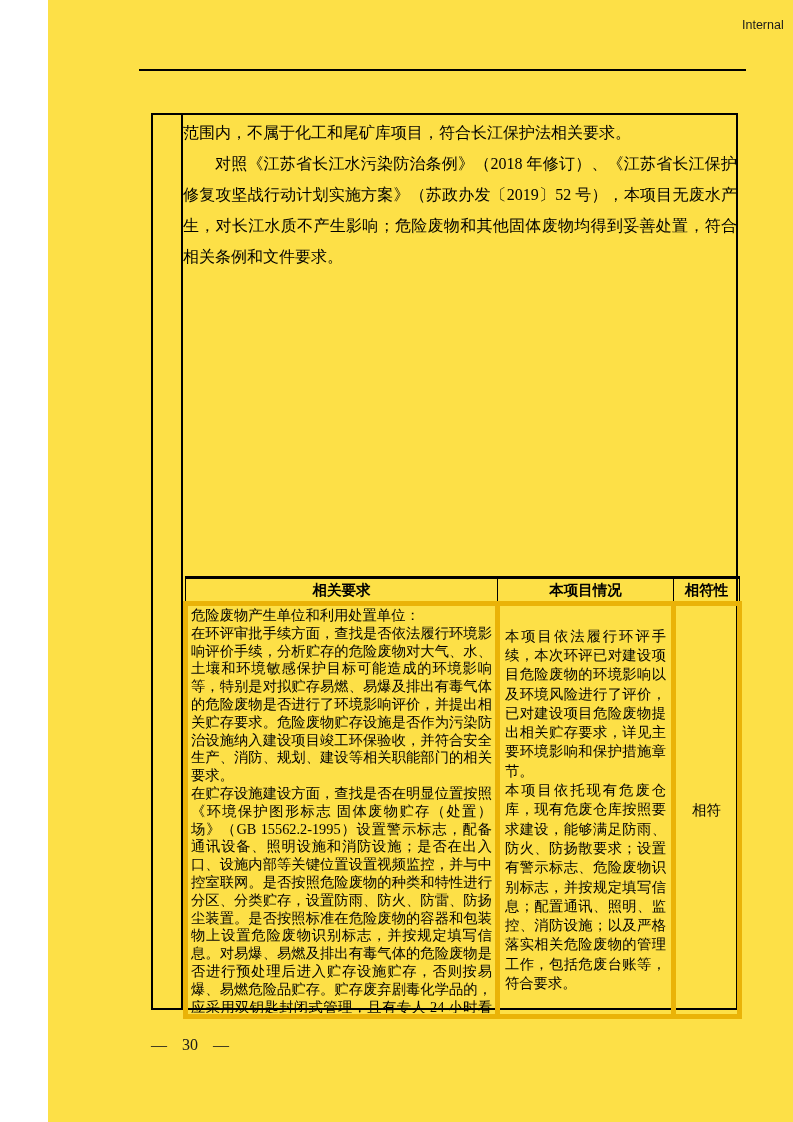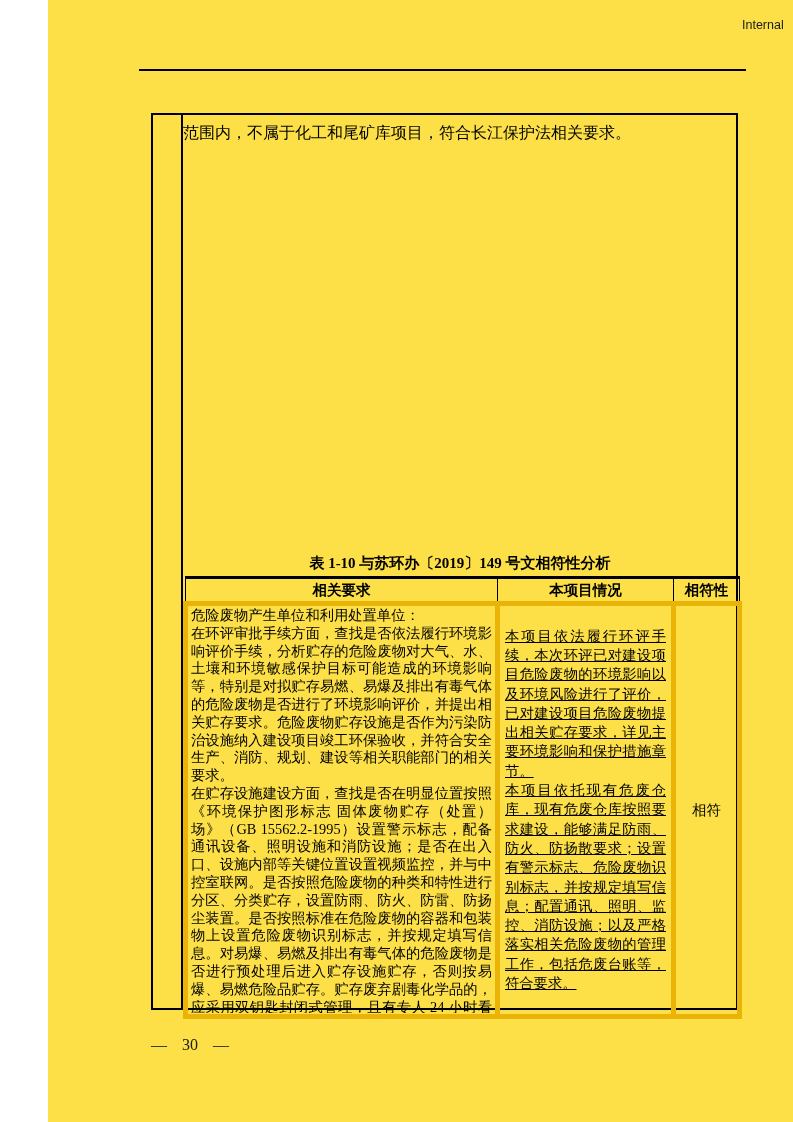--- a/index.html
+++ b/index.html
@@ -19,44 +19,44 @@
         text-align:center;font-weight:700;font-size:15px;line-height:21px;}
   .ctable{position:absolute;left:30px;top:461px;width:554px;border-collapse:collapse;
         table-layout:fixed;border-top:3px solid #000;border-bottom:2px solid #000;}
   .ctable th{border:1px solid #000;border-bottom:2px solid #000;font-size:14.5px;
         font-weight:700;height:22px;padding:0;text-align:center;}
   .ctable td{border:5px solid #eab308;padding:0;vertical-align:top;}
   .ctable td.req{padding:1px 3px;}
   .req-inner{height:406px;overflow:hidden;}
   .req-inner p{margin:0;font-size:14.3px;line-height:17.8px;text-align:justify;}
   .ctable td.sit{vertical-align:middle;padding:0 5px;}
-  .sit-inner{max-height:400px;overflow:hidden;text-decoration:underline;}
+  .sit-inner{max-height:400px;overflow:hidden;}
   .sit-inner p{margin:0;font-size:14.3px;line-height:19.3px;text-align:justify;
         text-justify:inter-character;}
   .ctable td.conf{vertical-align:middle;text-align:center;font-size:14.5px;}
   .footer{position:absolute;left:103px;top:1036px;width:78px;display:flex;
         justify-content:space-between;align-items:center;font-size:16px;color:#1a1a1a;}
 </style>
 </head>
 <body>
 
 <div class="page">
 
   <div class="internal">Internal</div>
 
   <div class="header-rule"></div>
 
   <div class="frame">
     <div class="frame-divider"></div>
 
     <div class="body-text">
       <p class="para">范围内，不属于化工和尾矿库项目，符合长江保护法相关要求。</p>
+      <p class="para indent">对照《江苏省长江水污染防治条例》（2018 年修订）、《江苏省长江保护修复攻坚战行动计划实施方案》（苏政办发〔2019〕52 号），本项目无废水产生，对长江水质不产生影响；危险废物和其他固体废物均得到妥善处置，符合相关条例和文件要求。</p>
     </div>
 
-    <div class="caption">表 1-10  与苏环办〔2019〕149 号文相符性分析</div>
 
     <table class="ctable">
       <colgroup>
         <col style="width:312px">
           <col style="width:176px">
           <col style="width:66px">
       </colgroup>
       <thead>
         <tr>
           <th>相关要求</th>

